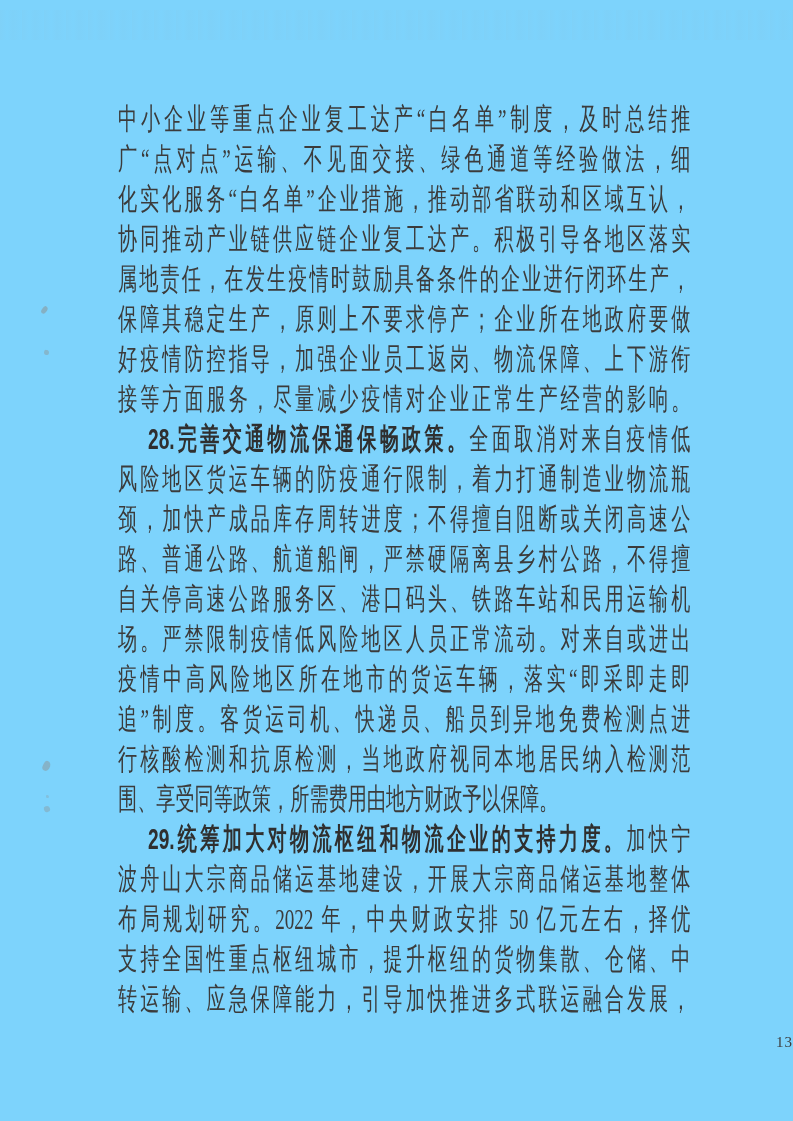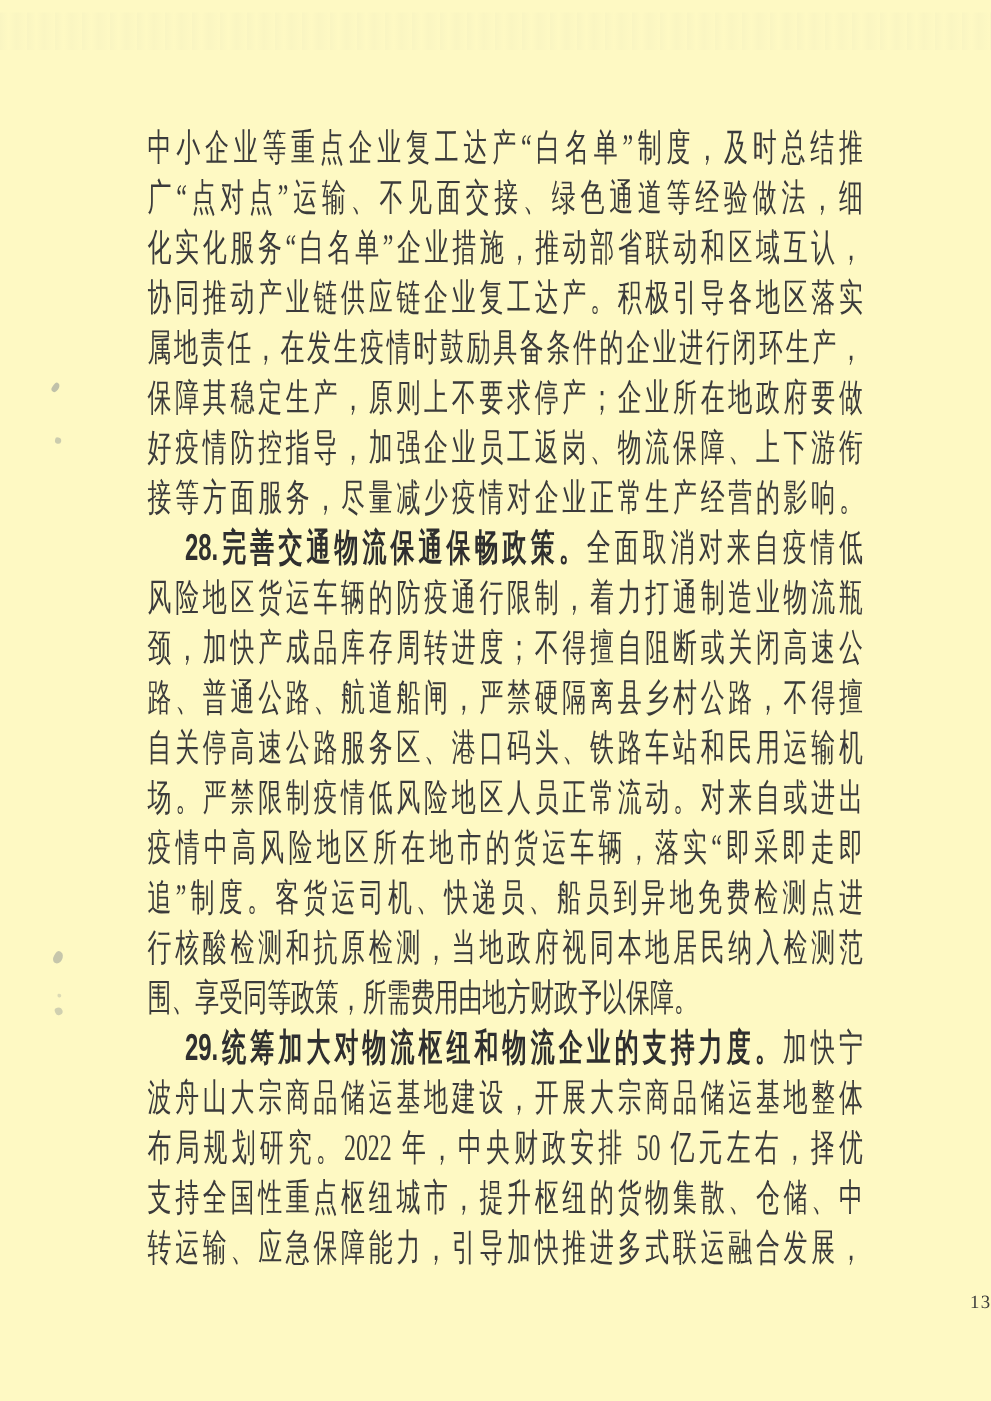--- a/index.html
+++ b/index.html
@@ -4,21 +4,21 @@
 <style>
   html, body {
     margin: 0;
     padding: 0;
     background: #e9e9e9;
   }
   .page {
     position: relative;
     width: 793px;
     height: 1121px;
-    background: #fef9c3;
+    background: #7dd3fc;
     overflow: hidden;
     font-family: "Liberation Serif", serif;
   }
   
   .scan-noise-top {
     position: absolute;
     left: 0; top: 10px;
     width: 100%; height: 30px;
     background: repeating-linear-gradient(
       90deg,

